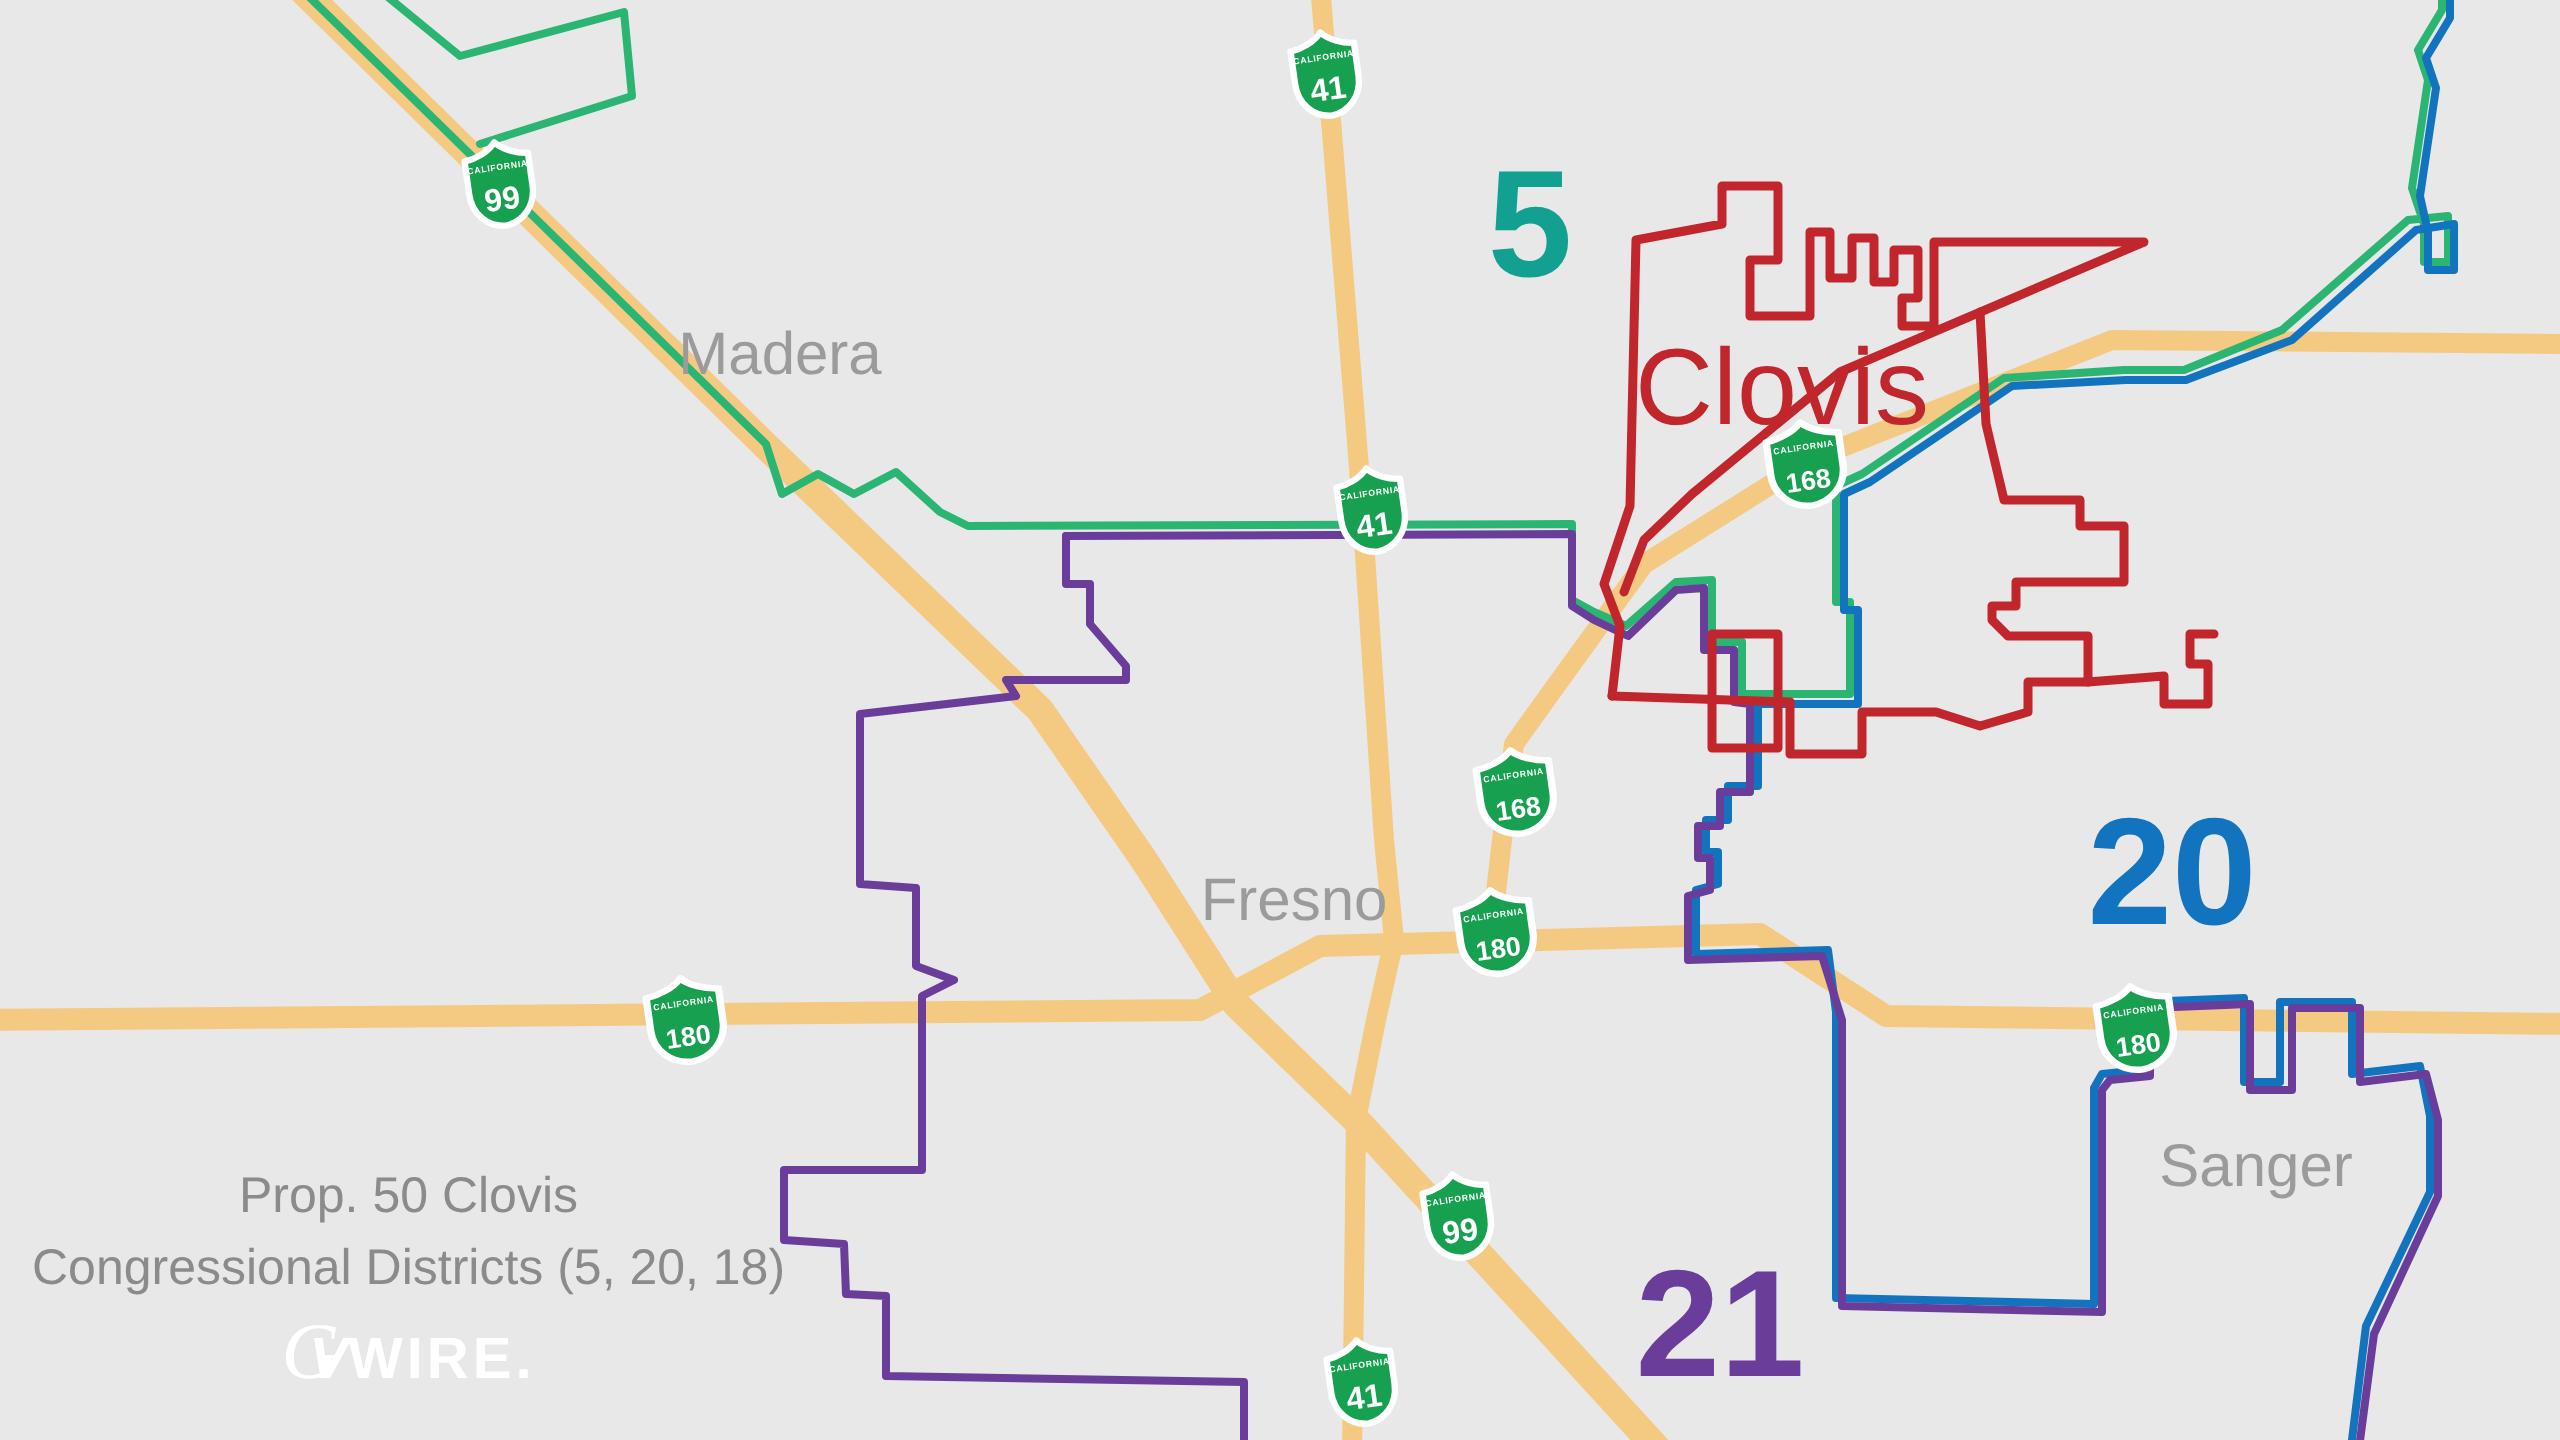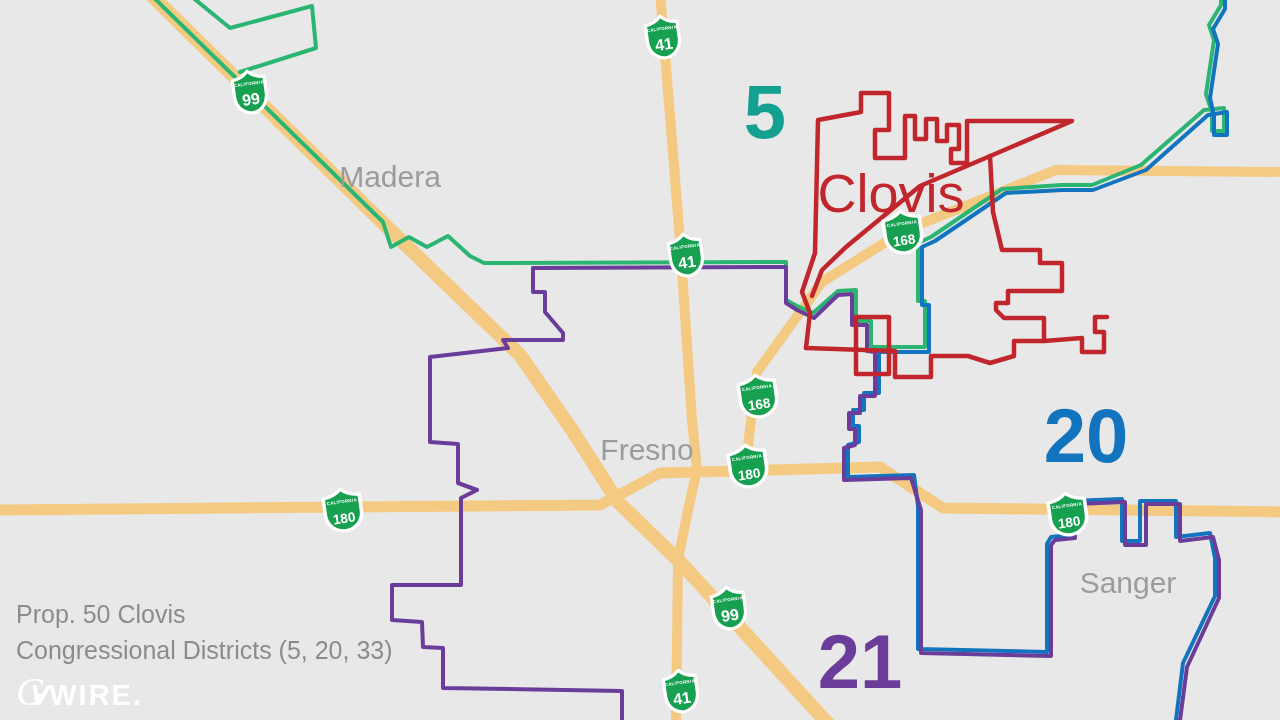--- a/index.html
+++ b/index.html
@@ -1,19 +1,19 @@
 <!DOCTYPE html>
 <html><head>
 <meta charset="utf-8">
 <style>
   html,body{margin:0;padding:0;}
   body{width:1280px;height:720px;overflow:hidden;font-family:"Liberation Sans",sans-serif;}
   .map-wrap{position:relative;width:1280px;height:720px;background:#e8e8e8;}
   svg{position:absolute;left:0;top:0;}
-  .caption{position:absolute;left:16px;top:596px;color:#8b8b8b;font-size:25px;line-height:36px;}
+  .caption{position:absolute;left:16px;top:580px;color:#8b8b8b;font-size:25px;line-height:36px;text-align:center;}
   .logo{margin-top:6px;color:#ffffff;font-weight:bold;font-size:29px;letter-spacing:2px;}
   .logo .lg{font-family:"Liberation Serif",serif;font-style:italic;font-size:40px;font-weight:normal;letter-spacing:0;}
   .logo .lv{font-style:italic;margin-left:-15px;letter-spacing:0;}
   text{font-family:"Liberation Sans",sans-serif;}
 </style>
 </head>
 <body>
 
 <div class="map-wrap" style="background: rgb(232, 232, 232);">
   <svg width="1280" height="720" viewBox="0 0 1280 720">
@@ -83,16 +83,16 @@
         <text x="0" y="13" fill="#ffffff" font-size="16" font-weight="bold" text-anchor="middle">99</text>
       </g>
       <g transform="translate(681,691) rotate(-8)">
         <path d="M0,-21 C4,-16.5 10.5,-14 16,-13.5 L16,3 C16,13 9,20.5 0,21 C-9,20.5 -16,13 -16,3 L-16,-13.5 C-10.5,-14 -4,-16.5 0,-21 Z" transform="scale(1,1)" fill="#16a050" stroke="#ffffff" stroke-width="3.2" stroke-linejoin="round"></path>
         <text x="0" y="-7" fill="#ffffff" font-size="4.3" font-weight="bold" letter-spacing="0.4" text-anchor="middle">CALIFORNIA</text>
         <text x="0" y="13" fill="#ffffff" font-size="16" font-weight="bold" text-anchor="middle">41</text>
       </g>
     </svg>
   <div class="caption">
     <div>Prop. 50 Clovis</div>
-    <div>Congressional Districts (5, 20, 33)</div>
+    <div>Congressional Districts (5, 20, 18)</div>
     <div class="logo"><span class="lg">G</span><span class="lv">V</span><span>WIRE.</span></div>
   </div>
 </div>
 
 </body></html>

